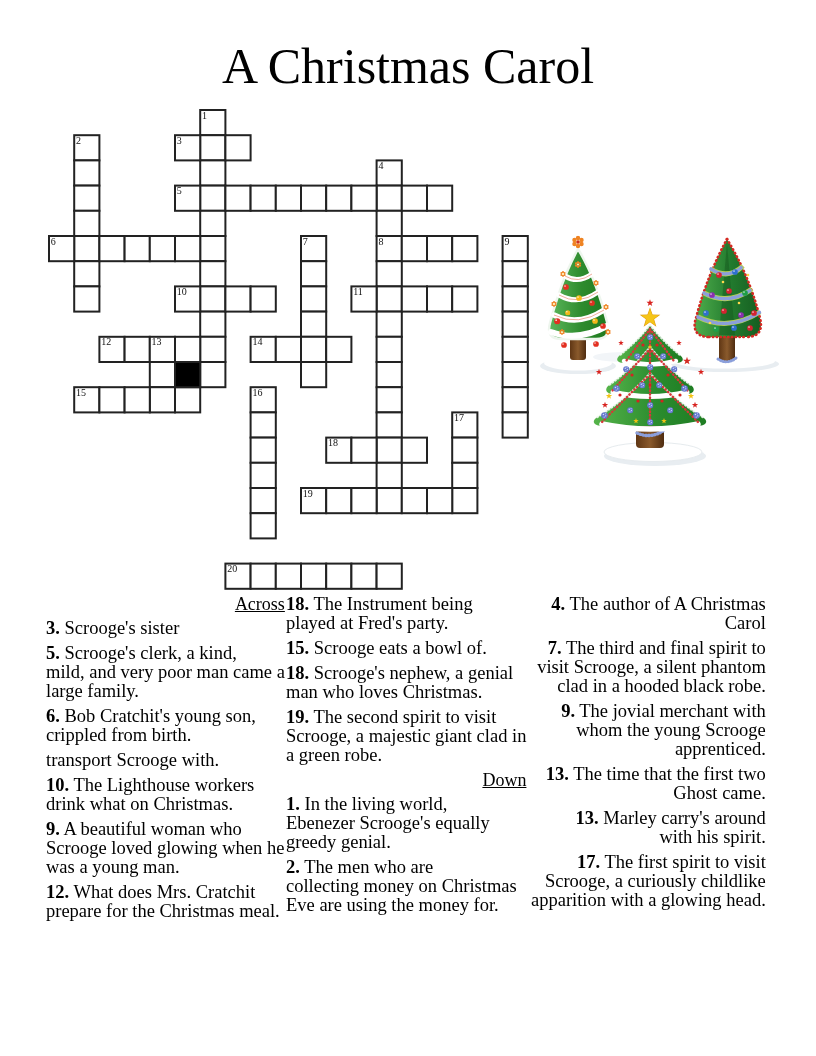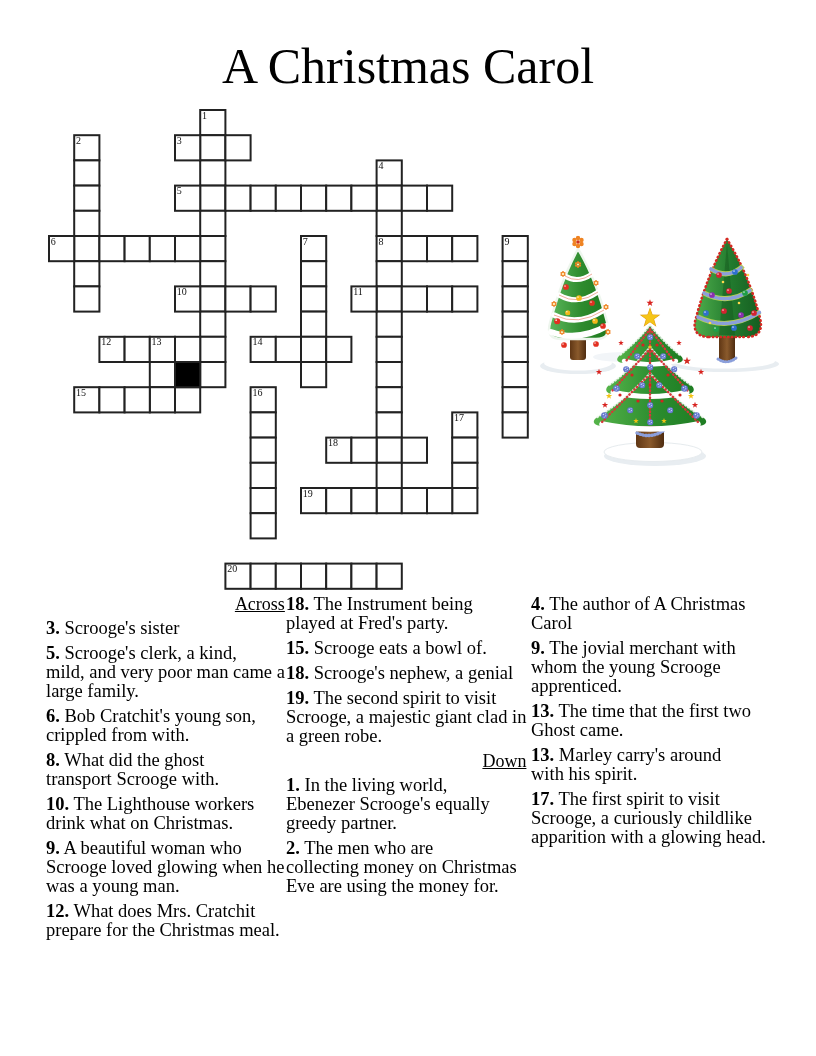--- a/index.html
+++ b/index.html
@@ -7,21 +7,21 @@
        font-family:"Liberation Serif", serif; color:#000;}
   #page{position:absolute;inset:0;background:#fff;}
   #title{position:absolute;top:41px;left:0;width:816px;text-align:center;
          font-size:50px;line-height:50px;font-weight:normal;margin:0;}
   #grid-svg{position:absolute;left:0;top:0;}
   #trees-svg{position:absolute;left:520px;top:225px;}
   #clues{position:absolute;left:0;top:595px;width:816px;}
   .clue-col{position:absolute;top:0;}
   #clue-col-0{left:46px;}
   #clue-col-1{left:286px;}
-  #clue-col-2{left:531px;}
+  #clue-col-2{left:531px;text-align:right;}
   .clue-h{font-size:18px;font-weight:normal;text-decoration:underline;
           line-height:19px;margin:0 0 5px 0;text-align:right;}
   p.clue{font-size:18.5px;line-height:19px;margin:0 0 6px 0;}
   p.clue .ln{display:block;white-space:nowrap;}
   p.clue b{font-weight:bold;}
 </style>
 </head>
 <body>
 
 <div id="page">
@@ -343,24 +343,23 @@
         <p class="clue">
           <span class="ln"><b>3.</b> Scrooge's sister</span>
         </p>
         <p class="clue">
           <span class="ln"><b>5.</b> Scrooge's clerk, a kind,</span>
           <span class="ln">mild, and very poor man came a</span>
           <span class="ln">large family.</span>
         </p>
         <p class="clue">
           <span class="ln"><b>6.</b> Bob Cratchit's young son,</span>
-          <span class="ln">crippled from with.</span>
-        </p>
-        <p class="clue">
-          <span class="ln"><b>8.</b> What did the ghost</span>
+          <span class="ln">crippled from birth.</span>
+        </p>
+        <p class="clue">
           <span class="ln">transport Scrooge with.</span>
         </p>
         <p class="clue">
           <span class="ln"><b>10.</b> The Lighthouse workers</span>
           <span class="ln">drink what on Christmas.</span>
         </p>
         <p class="clue">
           <span class="ln"><b>9.</b> A beautiful woman who</span>
           <span class="ln">Scrooge loved glowing when he</span>
           <span class="ln">was a young man.</span>
@@ -373,44 +372,50 @@
     <div class="clue-col" id="clue-col-1">
         <p class="clue">
           <span class="ln"><b>18.</b> The Instrument being</span>
           <span class="ln">played at Fred's party.</span>
         </p>
         <p class="clue">
           <span class="ln"><b>15.</b> Scrooge eats a bowl of.</span>
         </p>
         <p class="clue">
           <span class="ln"><b>18.</b> Scrooge's nephew, a genial</span>
+          <span class="ln">man who loves Christmas.</span>
         </p>
         <p class="clue">
           <span class="ln"><b>19.</b> The second spirit to visit</span>
           <span class="ln">Scrooge, a majestic giant clad in</span>
           <span class="ln">a green robe.</span>
         </p>
         <div class="clue-h">Down</div>
         <p class="clue">
           <span class="ln"><b>1.</b> In the living world,</span>
           <span class="ln">Ebenezer Scrooge's equally</span>
-          <span class="ln">greedy partner.</span>
+          <span class="ln">greedy genial.</span>
         </p>
         <p class="clue">
           <span class="ln"><b>2.</b> The men who are</span>
           <span class="ln">collecting money on Christmas</span>
           <span class="ln">Eve are using the money for.</span>
         </p>
       </div>
     <div class="clue-col" id="clue-col-2">
         <p class="clue">
           <span class="ln"><b>4.</b> The author of A Christmas</span>
           <span class="ln">Carol</span>
         </p>
         <p class="clue">
+          <span class="ln"><b>7.</b> The third and final spirit to</span>
+          <span class="ln">visit Scrooge, a silent phantom</span>
+          <span class="ln">clad in a hooded black robe.</span>
+        </p>
+        <p class="clue">
           <span class="ln"><b>9.</b> The jovial merchant with</span>
           <span class="ln">whom the young Scrooge</span>
           <span class="ln">apprenticed.</span>
         </p>
         <p class="clue">
           <span class="ln"><b>13.</b> The time that the first two</span>
           <span class="ln">Ghost came.</span>
         </p>
         <p class="clue">
           <span class="ln"><b>13.</b> Marley carry's around</span>

